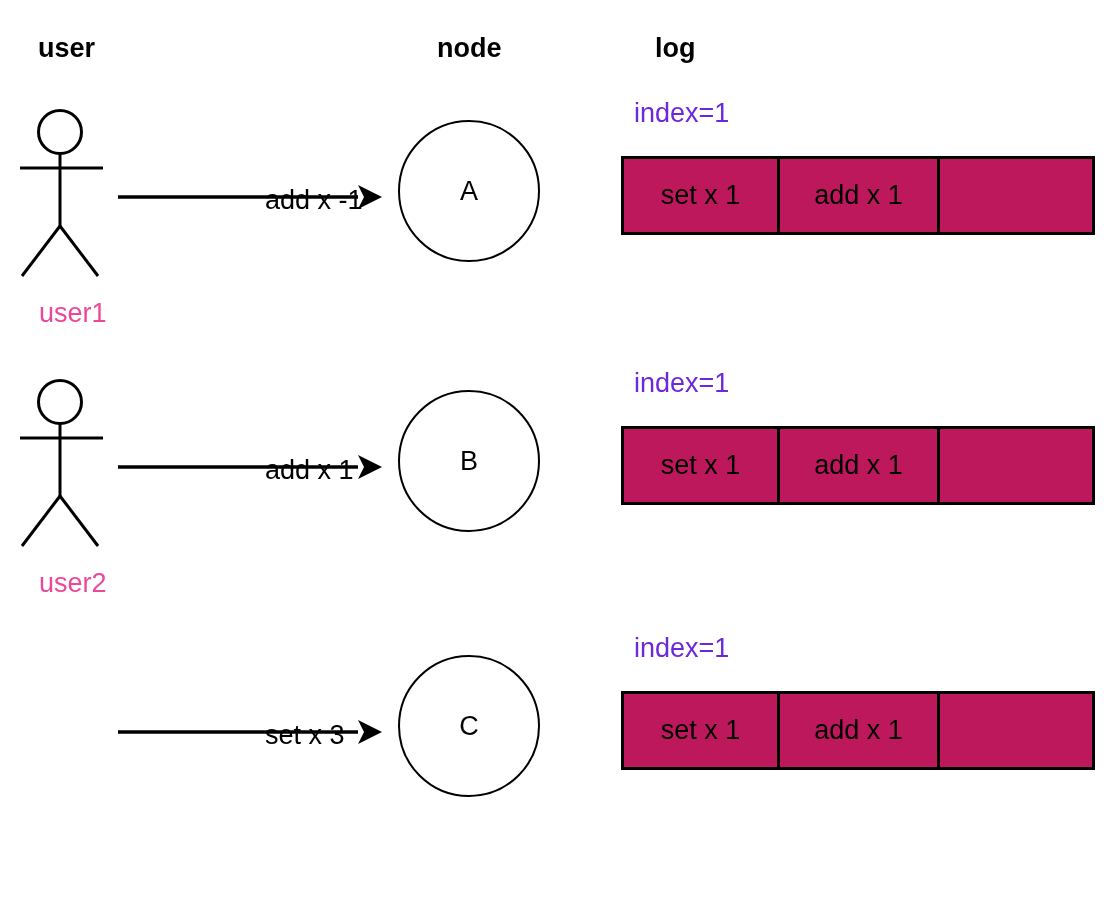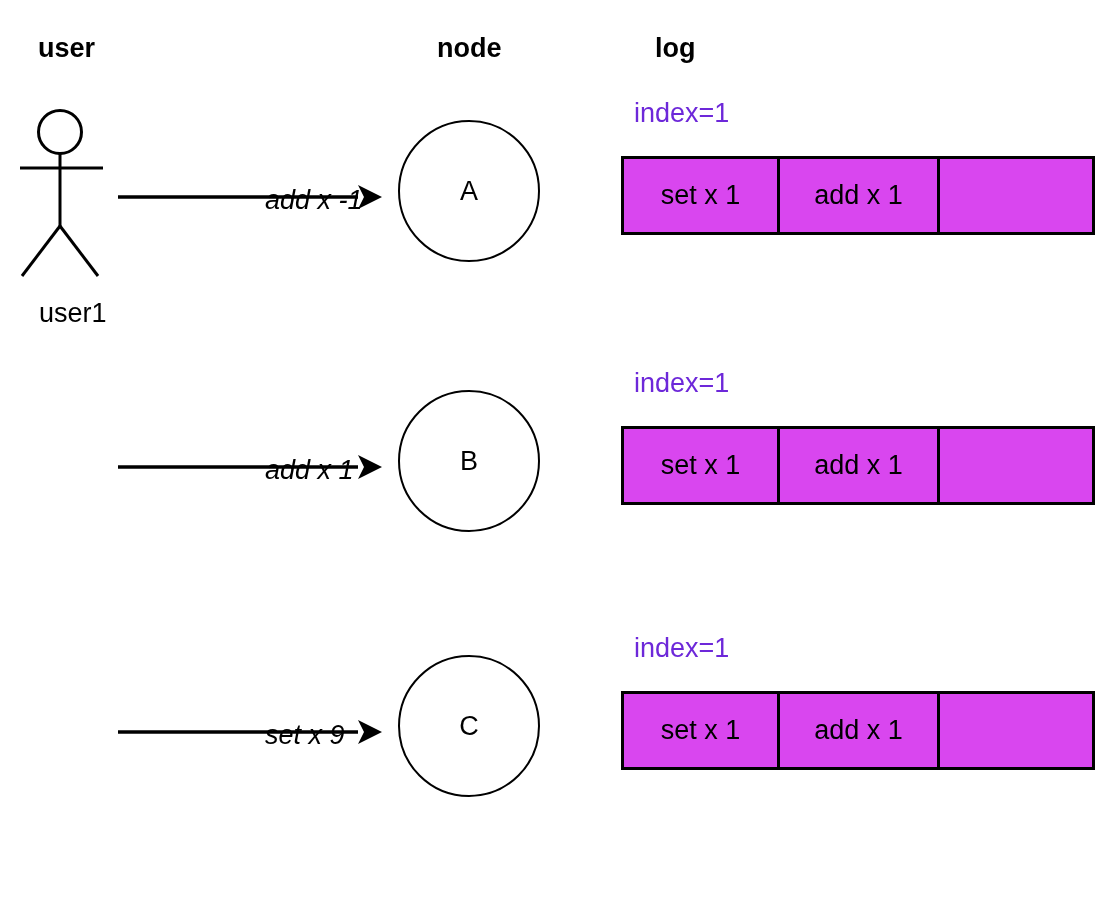--- a/index.html
+++ b/index.html
@@ -21,25 +21,25 @@
   #head-log{left:655px;top:31px;text-align:right;}
 
   
   .row{position:absolute;left:0;width:1118px;height:250px;}
 
   
   .actor{position:absolute;left:0px;top:0px;width:170px;height:230px;}
   .actor svg{display:block;}
   .actor-label{
     position:absolute;left:39px;top:195px;
-    font-size:27px;line-height:28px;white-space:nowrap;color:#000000;
+    font-size:27px;line-height:28px;white-space:nowrap;color:#ec4899;
   }
 
   
-  .arrow{position:absolute;left:110px;top:60px;width:290px;height:50px;font-style:italic;}
+  .arrow{position:absolute;left:110px;top:60px;width:290px;height:50px;}
   .arrow svg{display:block;}
   .arrow-label{
     position:absolute;left:155px;top:22px;
     font-size:27px;line-height:28px;white-space:nowrap;color:#000;
   }
 
   
   .node{
     position:absolute;left:398px;top:16px;
     width:142px;height:142px;border:2.6px solid #000;border-radius:50%;
@@ -49,21 +49,21 @@
   .node-label{font-size:27px;line-height:27px;color:#000;}
 
   
   .log-index{
     position:absolute;left:634px;top:-5px;
     font-size:27px;line-height:28px;white-space:nowrap;color:#6d28d9;
   }
   .log-table{
     position:absolute;left:621px;top:52px;
     width:474px;height:79px;box-sizing:border-box;
-    border:3px solid #000;background:#d946ef;
+    border:3px solid #000;background:#be185d;
     display:flex;
   }
   .log-cell{
     box-sizing:border-box;height:100%;
     display:flex;align-items:center;justify-content:center;
     font-size:27px;line-height:27px;color:#000;
     border-right:3px solid #000;
   }
   .log-cell.c0{width:156px;}
   .log-cell.c1{width:160px;}
@@ -114,20 +114,30 @@
         <span class="txt">add x 1</span>
       </div>
       <div class="log-cell c2">
         <span class="txt"></span>
       </div>
     </div>
   </div>
 
   <div class="row" style="top:370px;">
 
+    <div class="actor">
+      <svg width="170" height="185" viewBox="0 0 170 185">
+        <circle cx="60" cy="28" r="21.5" fill="none" stroke="#000" stroke-width="3"></circle>
+        <line x1="60" y1="50" x2="60" y2="122" stroke="#000" stroke-width="3"></line>
+        <line x1="20" y1="64" x2="103" y2="64" stroke="#000" stroke-width="3"></line>
+        <line x1="60" y1="122" x2="22" y2="172" stroke="#000" stroke-width="3"></line>
+        <line x1="60" y1="122" x2="98" y2="172" stroke="#000" stroke-width="3"></line>
+      </svg>
+      <div class="actor-label">user2</div>
+    </div>
 
     <div class="arrow">
       <svg width="290" height="50" viewBox="0 0 290 50">
         <line x1="8" y1="33" x2="248" y2="33" stroke="#000" stroke-width="3.4"></line>
         <polygon points="248,21 272,33 248,45 254,33" fill="#000"></polygon>
       </svg>
       <div class="arrow-label">add x 1</div>
     </div>
 
     <div class="node">
@@ -150,21 +160,21 @@
   </div>
 
   <div class="row" style="top:635px;">
 
 
     <div class="arrow">
       <svg width="290" height="50" viewBox="0 0 290 50">
         <line x1="8" y1="33" x2="248" y2="33" stroke="#000" stroke-width="3.4"></line>
         <polygon points="248,21 272,33 248,45 254,33" fill="#000"></polygon>
       </svg>
-      <div class="arrow-label">set x 9</div>
+      <div class="arrow-label">set x 3</div>
     </div>
 
     <div class="node">
       <span class="node-label">C</span>
     </div>
 
     <div class="log-index">index=1</div>
 
     <div class="log-table">
       <div class="log-cell c0">

